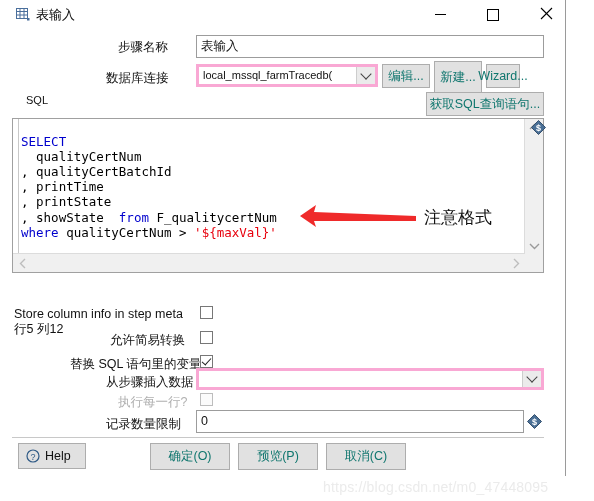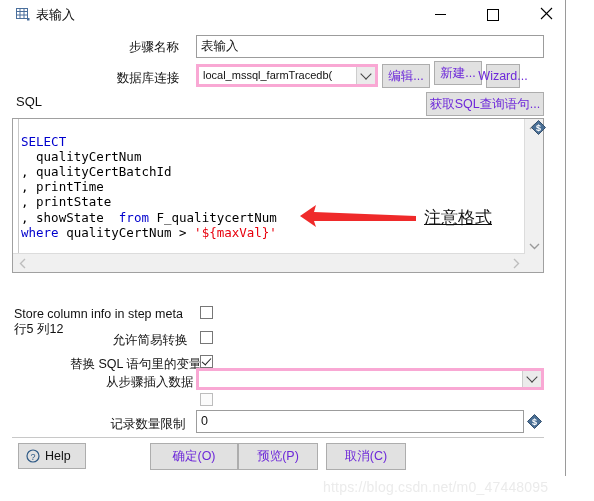--- a/index.html
+++ b/index.html
@@ -60,21 +60,21 @@
   .win-min { left: 420px; }
   .win-max { left: 473px; }
   .win-close { left: 526px; }
 
   .glyph-min { display:block; width:11px; height:1px; background:#000; }
   .glyph-max { display:block; width:10px; height:10px; border:1px solid #000; }
 
   
   .row-label {
     position: absolute;
-    text-align: center;
+    text-align: left;
     font-size: 12.5px;
     color: #111;
     white-space: nowrap;
   }
   .txt-input {
     position: absolute;
     box-sizing: border-box;
     border: 1px solid #9c9c9c;
     background: #ffffff;
     font-family: "Liberation Sans", sans-serif;
@@ -113,33 +113,33 @@
     transform: translateY(-2px) rotate(45deg);
   }
 
   .btn {
     position: absolute;
     box-sizing: border-box;
     background: #e1e1e1;
     border: 1px solid #adadad;
     font-family: "Liberation Sans", sans-serif;
     font-size: 12.5px;
-    color: #6d28d9;
+    color: #0f766e;
     display: flex;
     align-items: center;
     justify-content: center;
     white-space: nowrap;
     padding: 8px 2px;
   }
 
   
   .sql-label {
     position: absolute;
-    left: 16px; top: 94px;
-    font-size: 13px;
+    left: 26px; top: 94px;
+    font-size: 11px;
     color: #111;
   }
   .editor {
     position: absolute;
     left: 12px; top: 118px;
     width: 532px; height: 155px;
     box-sizing: border-box;
     border: 1px solid #a0a0a0;
     background: #ffffff;
     padding-left: 13px;
@@ -213,21 +213,20 @@
     position: absolute;
     left: 300px; top: 196px;
     width: 118px; height: 34px;
   }
   .anno-text {
     position: absolute;
     left: 424px; top: 206px;
     font-size: 17px;
     color: #111;
     white-space: nowrap;
-    text-decoration: underline;
   }
 
   
   .status-text {
     position: absolute;
     left: 14px; top: 281px;
     font-size: 12.5px;
     color: #111;
     margin-top: 40px;
   }
@@ -325,21 +324,21 @@
   <div class="txt-input" style="left:196px; top:35px; width:348px; height:23px;">表输入</div>
 
   <div class="row-label" style="left:106px; top:70px; width:84px;">数据库连接</div>
   <div class="combo" style="left:196px; top:64px; width:182px; height:23px;">
     <span class="val">local_mssql_farmTracedb(</span>
     <span class="arrowbox">
         <i class="chev"></i>
       </span>
   </div>
   <div class="btn" style="left:382px; top:64px; width:48px; height:24px;">编辑...</div>
-  <div class="btn" style="left:434px; top:61px; width:48px; height:24px;">新建...</div>
+  <div class="btn" style="left:434px; top:61px; width:48px; height:32px;">新建...</div>
   <div class="btn" style="left:486px; top:64px; width:34px; height:24px;">Wizard...</div>
 
   <div class="sql-label">SQL</div>
   <div class="btn" style="left:426px; top:92px; width:118px; height:24px;">获取SQL查询语句...</div>
 
   <div class="editor">
     <div class="editor-inner">
       <div class="marginbar"></div>
       <pre class="code" id="sql-code"><span class="kw">SELECT</span>
 <span>  qualityCertNum</span>
@@ -404,20 +403,21 @@
   <span class="cb checked" style="left:200px; top:355px;"></span>
 
   <div class="row-label" style="left:106px; top:374px; width:84px;">从步骤插入数据</div>
   <div class="combo" style="left:196px; top:368px; width:348px; height:22px;">
     <span class="val"></span>
     <span class="arrowbox">
         <i class="chev"></i>
       </span>
   </div>
 
+  <div class="row-label lbl-disabled" style="left:118px; top:394px; width:72px;">执行每一行?</div>
   <span class="cb disabled" style="left:200px; top:393px;"></span>
 
   <div class="row-label" style="left:106px; top:416px; width:84px;">记录数量限制</div>
   <div class="txt-input" style="left:196px; top:410px; width:328px; height:23px;">0</div>
   <span class="diamond" style="left:527px; top:414px;">
     <svg width="15" height="15" viewBox="0 0 15 15">
       <polygon points="7.5,0.5 14.5,7.5 7.5,14.5 0.5,7.5" fill="#4a6f95" stroke="#34506e" stroke-width="1"></polygon>
       <text x="7.5" y="11" font-family="Liberation Sans, sans-serif" font-size="9" font-weight="bold" fill="#ffffff" text-anchor="middle">$</text>
     </svg>
   </span>
@@ -427,19 +427,19 @@
   <div class="help-btn">
     <span class="qmark">
       <svg width="14" height="14" viewBox="0 0 14 14">
         <circle cx="7" cy="7" r="6" fill="none" stroke="#2f5a86" stroke-width="1.2"></circle>
         <text x="7" y="10.5" font-family="Liberation Sans, sans-serif" font-size="9" fill="#2f5a86" text-anchor="middle">?</text>
       </svg>
     </span>
     <span>Help</span>
   </div>
 
-  <div class="btn" style="left:150px; top:443px; width:88px; height:27px;">确定(O)</div>
+  <div class="btn" style="left:150px; top:443px; width:80px; height:27px;">确定(O)</div>
   <div class="btn" style="left:238px; top:443px; width:80px; height:27px;">预览(P)</div>
   <div class="btn" style="left:326px; top:443px; width:80px; height:27px;">取消(C)</div>
 
 </div>
 
 <div class="watermark">https://blog.csdn.net/m0_47448095</div>
 
 </body></html>

